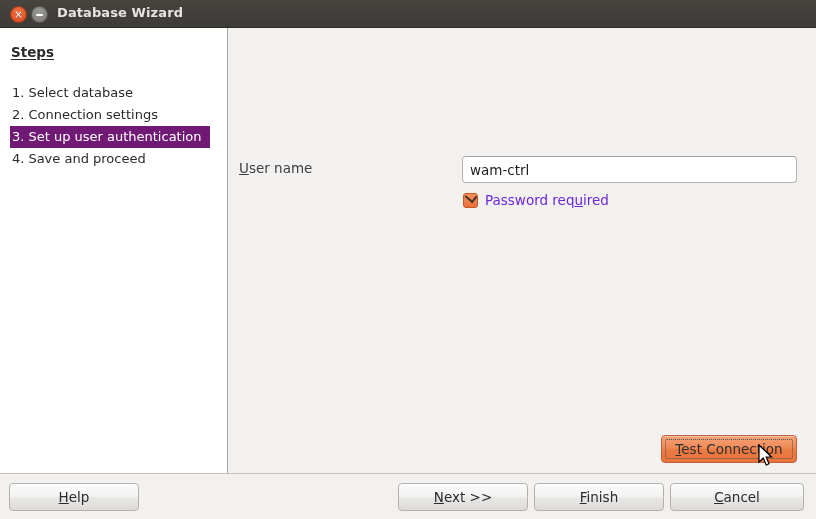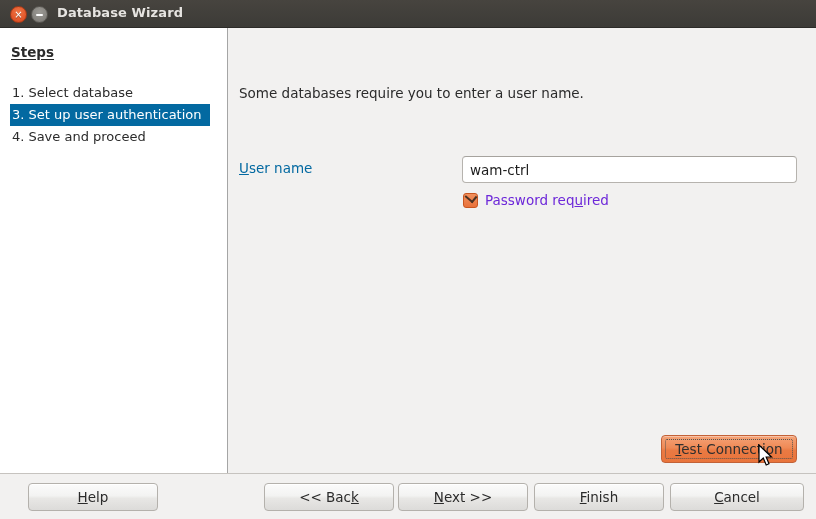--- a/index.html
+++ b/index.html
@@ -116,21 +116,21 @@
   .step-item {
     font-size: 13px;
     color: #2b2b2b;
     line-height: 22px;
     height: 22px;
     padding: 0 2px 0 2px;
     white-space: nowrap;
     box-sizing: border-box;
   }
   .step-item.active {
-    background: #0369a1;
+    background: #701a75;
     color: #ffffff;
     width: 200px;
   }
   .step-num { display: inline-block; }
   .step-label { margin-left: 4px; }
 
   
   #main {
     position: absolute;
     left: 229px; top: 0;
@@ -153,21 +153,21 @@
     top: 57px;
     font-size: 13.5px;
     color: #2b2b2b;
   }
 
   #username-label {
     position: absolute;
     left: 10px;
     top: 132px;
     font-size: 13.5px;
-    color: #0369a1;
+    color: #404040;
   }
   #username-label .mnem { text-decoration: underline; }
 
   #username-input {
     position: absolute;
     left: 233px;
     top: 128px;
     width: 335px;
     height: 27px;
     box-sizing: border-box;
@@ -270,21 +270,21 @@
     border: 1px solid #b4b1ac;
     border-radius: 4px;
     box-shadow: inset 0 1px 0 #ffffff;
     font-family: "DejaVu Sans", "Liberation Sans", sans-serif;
     font-size: 13.5px;
     color: #2b2b2b;
     cursor: default;
     padding: 0;
   }
   .dlg-button .mnem { text-decoration: underline; }
-  #help-button   { left: 28px;  width: 130px; }
+  #help-button   { left: 9px;  width: 130px; }
   #back-button   { left: 264px; width: 130px; }
   #next-button   { left: 398px; width: 130px; }
   #finish-button { left: 534px; width: 130px; }
   #cancel-button { left: 670px; width: 134px; }
 
   
   #mouse-cursor {
     position: absolute;
     left: 758px;
     top: 444px;
@@ -307,32 +307,34 @@
     <div id="title-text">Database Wizard</div>
   </div>
 
   <div id="content">
 
     <div id="sidebar">
       <div id="steps-title">Steps</div>
       <div id="steps-list">
         <div class="step-item">
           <span class="step-num">1.</span><span class="step-label">Select database</span>
+        </div>
+        <div class="step-item">
+          <span class="step-num">2.</span><span class="step-label">Connection settings</span>
         </div>
         <div class="step-item active">
           <span class="step-num">3.</span><span class="step-label">Set up user authentication</span>
         </div>
         <div class="step-item">
           <span class="step-num">4.</span><span class="step-label">Save and proceed</span>
         </div>
       </div>
     </div>
 
     <div id="main">
-      <div id="page-subtext">Some databases require you to enter a user name.</div>
 
       <div id="username-label"><span class="mnem">U</span><span>ser name</span></div>
 
       <input id="username-input" type="text" value="wam-ctrl" style="">
 
       <div id="password-required-row">
         <span class="checkbox">
           <span class="tick"></span>
         </span>
         <span id="password-required-label"><span>Password req</span><span class="mnem">u</span><span>ired</span></span>
@@ -341,21 +343,20 @@
       <button id="test-connection-button">
         <span class="focus-ring"></span>
         <span class="btn-caption"><span class="mnem">T</span><span>est Connection</span></span>
       </button>
     </div>
   </div>
 
   <div id="actionbar">
     <button class="dlg-button" id="help-button"><span></span><span class="mnem">H</span><span>elp</span></button>
 
-    <button class="dlg-button" id="back-button"><span>&lt;&lt; Bac</span><span class="mnem">k</span><span></span></button>
 
     <button class="dlg-button" id="finish-button"><span></span><span class="mnem">F</span><span>inish</span></button>
 
     <button class="dlg-button" id="next-button"><span></span><span class="mnem">N</span><span>ext &gt;&gt;</span></button>
 
     <button class="dlg-button" id="cancel-button"><span></span><span class="mnem">C</span><span>ancel</span></button>
   </div>
 
   <svg id="mouse-cursor" viewBox="0 0 16 24">
     <polygon points="1,1 1,18 5.3,14 8.2,21 11,19.7 8.2,13 13.5,13" fill="#ffffff" stroke="#000000" stroke-width="1.2" stroke-linejoin="miter"></polygon>

